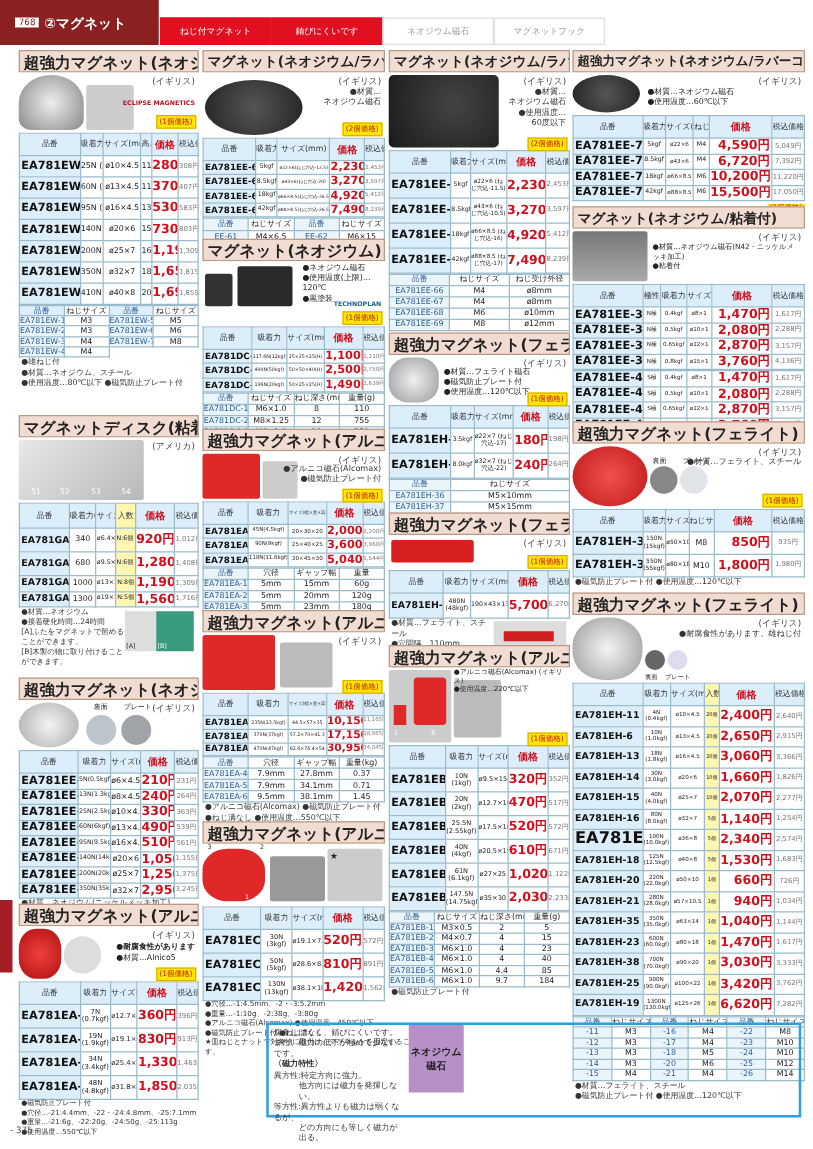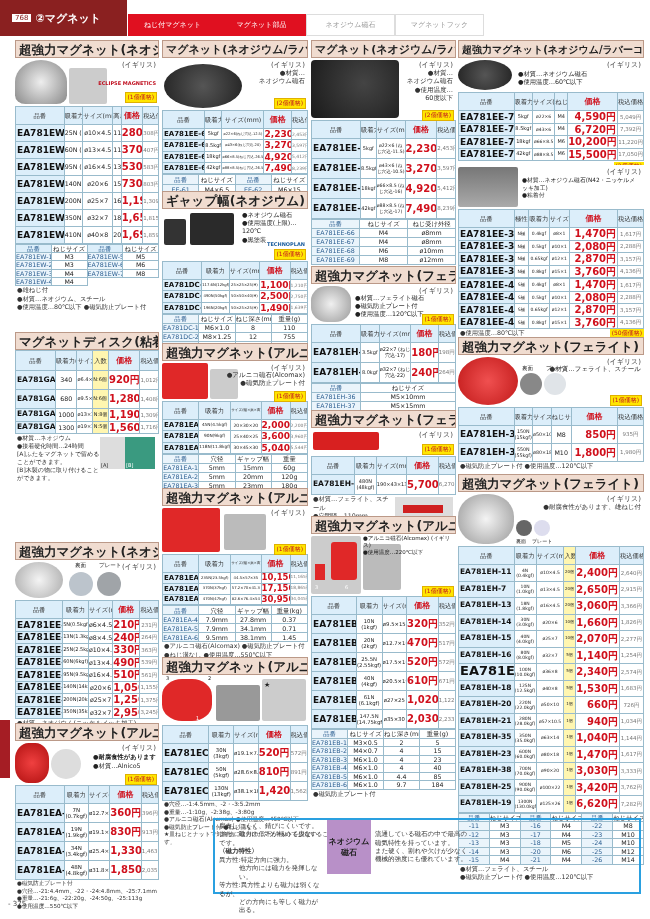--- a/index.html
+++ b/index.html
@@ -40,21 +40,21 @@
 </head>
 <body>
 
 <div class="hdr">
   <div class="brand">
     <span class="pg">768</span>
     <span>②マグネット</span>
   </div>
   <div class="tabs">
     <div class="tab on">ねじ付マグネット</div>
-    <div class="tab on">マグネット部品</div>
+    <div class="tab on">錆びにくいです</div>
     <div class="tab off">ネオジウム磁石</div>
     <div class="tab off">マグネットフック</div>
   </div>
 </div>
 <div class="sidetab"></div>
 
 <div class="box" style="left:15px;top:40px;width:144px">
   <div class="ttl">超強力マグネット(ネオジウム)</div>
   <div class="img" style="height:48px">
     <div class="photo" style="left:0;top:2px;width:52px;height:44px;border-radius:50% 50% 20% 20%;background:radial-gradient(circle,#eee,#888)"></div>
@@ -175,20 +175,28 @@
     </table>
   <div class="bul">
     <div>●雄ねじ付</div>
     <div>●材質…ネオジウム、スチール</div>
     <div>●使用温度…80℃以下 ●磁気防止プレート付</div>
   </div>
 </div>
 
 <div class="box" style="left:15px;top:332px;width:144px">
   <div class="ttl">マグネットディスク(粘着付)</div>
+  <div class="img" style="height:52px">
+    <div class="photo" style="left:0;top:2px;width:100px;height:48px;background:linear-gradient(135deg,#e8e8e8,#b8b8b8)"></div>
+    <span style="position:absolute;left:10px;top:40px;font-size:6px;color:#fff">51</span>
+    <span style="position:absolute;left:33px;top:40px;font-size:6px;color:#fff">52</span>
+    <span style="position:absolute;left:58px;top:40px;font-size:6px;color:#fff">53</span>
+    <span style="position:absolute;left:82px;top:40px;font-size:6px;color:#fff">54</span>
+    <span class="origin">(アメリカ)</span>
+  </div>
   <table>
     <colgroup>
         <col style="width:28%">
         <col style="width:15%">
         <col style="width:11%">
         <col style="width:11%">
         <col style="width:22%">
         <col style="width:13%">
       </colgroup>
     <tbody>
@@ -482,21 +490,21 @@
           <td class="sub">EE-63</td>
           <td>M8×15</td>
           <td class="sub">EE-64</td>
           <td>M8×15</td>
         </tr>
   </tbody>
     </table>
 </div>
 
 <div class="box" style="left:162px;top:191px;width:146px">
-  <div class="ttl" style="text-align:center">ギャップ幅(ネオジウム)</div>
+  <div class="ttl" style="text-align:center">マグネット(ネオジウム)</div>
   <div class="img" style="height:52px">
     <div class="photo" style="left:2px;top:10px;width:22px;height:26px;background:#333"></div>
     <div class="photo" style="left:28px;top:4px;width:44px;height:32px;background:#2a2a2a"></div>
     <span style="position:absolute;left:12px;top:40px;font-size:6px;color:#fff">1</span>
     <span style="position:absolute;left:48px;top:40px;font-size:6px;color:#fff">6</span>
     <div style="position:absolute;left:80px;top:2px;font-size:6.3px;line-height:1.3">
       <div>●ネオジウム磁石</div>
       <div>●使用温度(上限)…120℃</div>
       <div>●黒塗装</div>
     </div>
@@ -1185,20 +1193,21 @@
           <td style="font-size:5px">M6</td>
           <td class="pr">15,500円</td>
           <td class="tx">17,050円</td>
         </tr>
   </tbody>
     </table>
   <div style="text-align:right;margin-top:1px"><span style="font-size:6px;background:#ffe600;color:#c01020;padding:0 2px">(2個価格)</span></div>
 </div>
 
 <div class="box" style="left:458px;top:165px;width:186px">
+  <div class="ttl" style="font-size:11px">マグネット(ネオジウム/粘着付)</div>
   <div class="img" style="height:44px">
     <div class="photo" style="left:0;top:2px;width:60px;height:40px;background:linear-gradient(#777,#aaa)"></div>
     <span class="origin">(イギリス)</span>
     <div style="position:absolute;left:64px;top:12px;font-size:5.8px;line-height:1.3;width:118px;white-space:normal">
       <div>●材質…ネオジウム磁石(N42・ニッケルメッキ加工)</div>
         <div>●粘着付</div>
     </div>
   </div>
   <table>
     <colgroup>
@@ -1372,21 +1381,21 @@
         </tr>
     <tr style="height:16.5px">
           <td class="pn" style="font-size:7.5px">EA781EH-11</td>
           <td style="font-size:4.5px;white-space:normal">4N (0.4kgf)</td>
           <td style="font-size:4.5px">ø10×4.5</td>
           <td class="yellowcol" style="font-size:4px">20個</td>
           <td class="pr">2,400円</td>
           <td class="tx">2,640円</td>
         </tr>
     <tr style="height:16.5px">
-          <td class="pn" style="font-size:7.5px">EA781EH-7</td>
+          <td class="pn" style="font-size:7.5px">EA781EH-6</td>
           <td style="font-size:4.5px;white-space:normal">10N (1.0kgf)</td>
           <td style="font-size:4.5px">ø13×4.5</td>
           <td class="yellowcol" style="font-size:4px">20個</td>
           <td class="pr">2,650円</td>
           <td class="tx">2,915円</td>
         </tr>
     <tr style="height:16.5px">
           <td class="pn" style="font-size:7.5px">EA781EH-13</td>
           <td style="font-size:4.5px;white-space:normal">18N (1.8kgf)</td>
           <td style="font-size:4.5px">ø16×4.5</td>
@@ -1555,20 +1564,14 @@
     <div class="mb-t" style="width:112px">
       <div>腐食しにくく、錆びにくいです。</div>
       <div>また、磁力の低下が極めて少ないです。</div>
       <div style="font-weight:bold">〈磁力特性〉</div>
       <div>異方性:特定方向に強力。</div>
       <div style="padding-left:20px">他方向には磁力を発揮しない。</div>
       <div>等方性:異方性よりも磁力は弱くなるが、</div>
       <div style="padding-left:20px">どの方向にも等しく磁力が出る。</div>
     </div>
     <div class="mb-l" style="background:#b890c8;width:44px">ネオジウム磁石</div>
-    <div class="mb-t" style="flex:1;display:flex;flex-direction:column;justify-content:center">
-      <div>流通している磁石の中で最高の</div>
-      <div>磁気特性を持っています。</div>
-      <div>また硬く、割れや欠けが少なく</div>
-      <div>機械的強度にも優れています。</div>
-    </div>
   </div>
 </div>
 
 </body></html>

